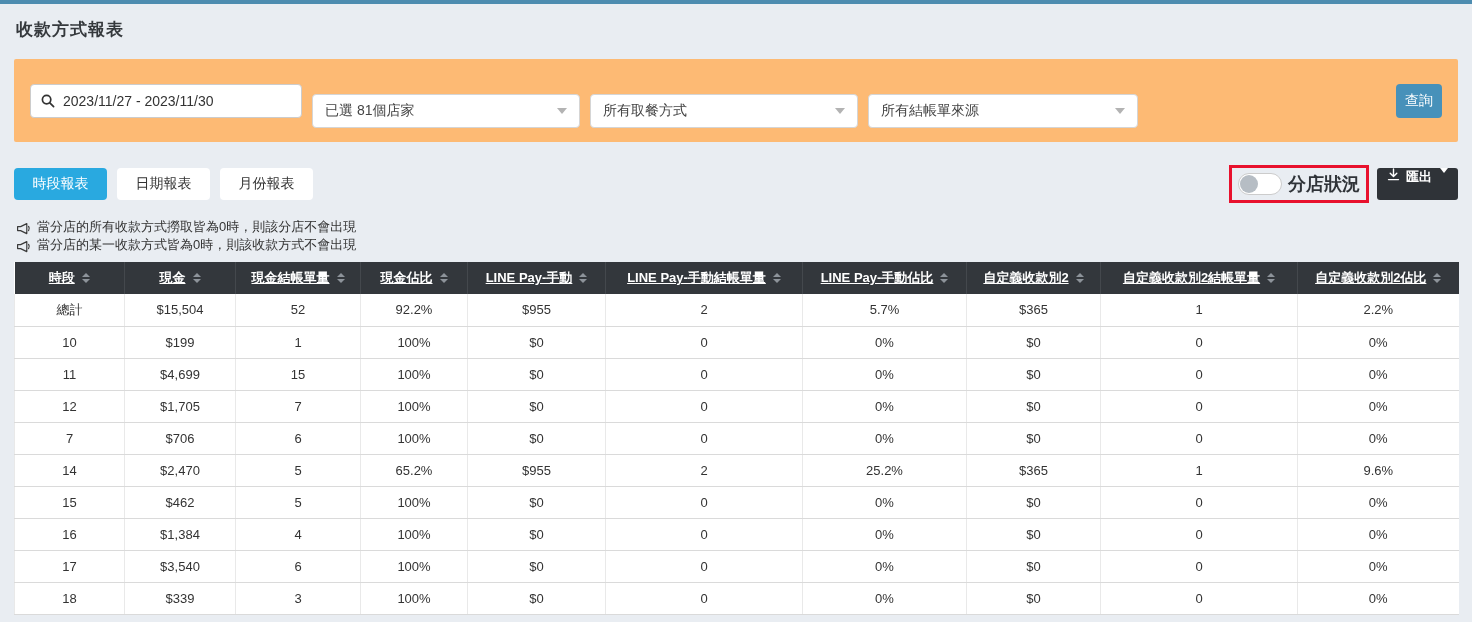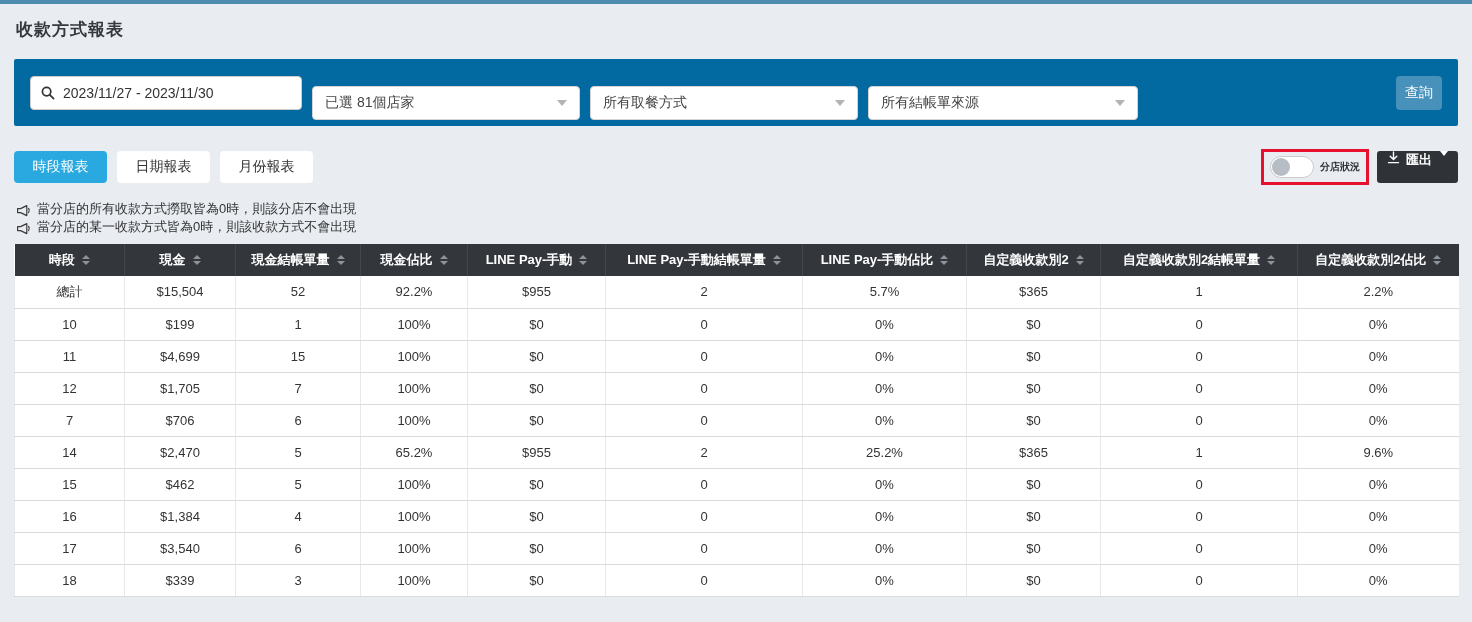--- a/index.html
+++ b/index.html
@@ -6,22 +6,22 @@
   html,body { width:1472px; height:622px; overflow:hidden; }
   body {
     font-family:"Liberation Sans","DejaVu Sans",sans-serif;
     background:#e9edf2; color:#333; font-size:14px;
   }
   .top-strip { height:4px; background:var(--strip,#4d8cb0); }
   .page-title { margin:14px 0 0 16px; font-size:17px; color:#35393d; letter-spacing:1px; }
 
   
   .filter-card {
-    margin:18px 14px 0 14px; background:#0369a1; border-radius:2px;
-    height:67px; display:flex; align-items:center; padding:0 16px;
+    margin:18px 14px 0 14px; background:#fdba74; border-radius:2px;
+    height:83px; display:flex; align-items:center; padding:0 16px;
   }
   .date-box {
     width:272px; height:34px; border:1px solid #ccc; border-radius:4px;
     display:flex; align-items:center; padding:0 10px; gap:8px; background:#fff;
     cursor:pointer;
   }
   .date-box .txt { font-size:14px; color:#333; }
   .dd {
     height:34px; border:1px solid #d5d5d5; border-radius:4px; background:#fff;
     display:flex; align-items:center; justify-content:space-between;
@@ -49,38 +49,38 @@
     display:flex; align-items:center; gap:6px; margin-right:8px;
   }
   .toggle {
     width:44px; height:22px; border:1px solid #ccc; border-radius:12px;
     background:#fff; position:relative; cursor:pointer; flex:0 0 auto;
   }
   .toggle .knob {
     position:absolute; left:1px; top:1px; width:18px; height:18px;
     border-radius:50%; background:#b6bdc4;
   }
-  .toggle-label { font-size:10px; font-weight:700; color:#2f3338; }
+  .toggle-label { font-size:18px; font-weight:700; color:#2f3338; }
   .export-btn {
     height:32px; padding:0 10px; background:var(--export,#2f3338); color:#fff;
     border:none; border-radius:3px; font-size:13px; font-weight:700;
     display:flex; align-items:flex-start; gap:6px; cursor:pointer; font-family:inherit;
   }
   .caret { width:0; height:0; border-left:4px solid transparent; border-right:4px solid transparent; border-top:5px solid #fff; margin-left:2px; }
 
   
   .notes { margin:15px 0 0 16px; }
   .note { display:flex; align-items:flex-end; gap:6px; font-size:13px; color:#333; line-height:18px; }
 
   
   .report-table-wrap { margin:8px 14px 0 14px; background:#fff; }
   table { width:1444px; border-collapse:collapse; table-layout:fixed; }
   thead th {
     background:var(--thead,#33373c); color:#fff; font-size:13px; font-weight:700;
-    height:32px; border-right:1px solid #44484d; cursor:pointer; padding:0 4px;
+    height:32px; border-right:1px solid #44484d; cursor:pointer; padding:0 4px;text-decoration:underline;
   }
   thead th:last-child { border-right:none; }
   .th-inner { display:flex; align-items:center; justify-content:center; gap:7px; }
   .sort-icon i { display:block; width:0; height:0; border-left:4px solid transparent; border-right:4px solid transparent; }
   .sort-icon .up { border-bottom:4px solid #8d939a; margin-bottom:2px; }
   .sort-icon .dn { border-top:4px solid #8d939a; }
   tbody td {
     height:32px; text-align:center; font-size:13px; color:#333;
     border-bottom:1px solid #dadada; border-right:1px solid #e9e9e9; background:#fff;
     padding:0 4px;

